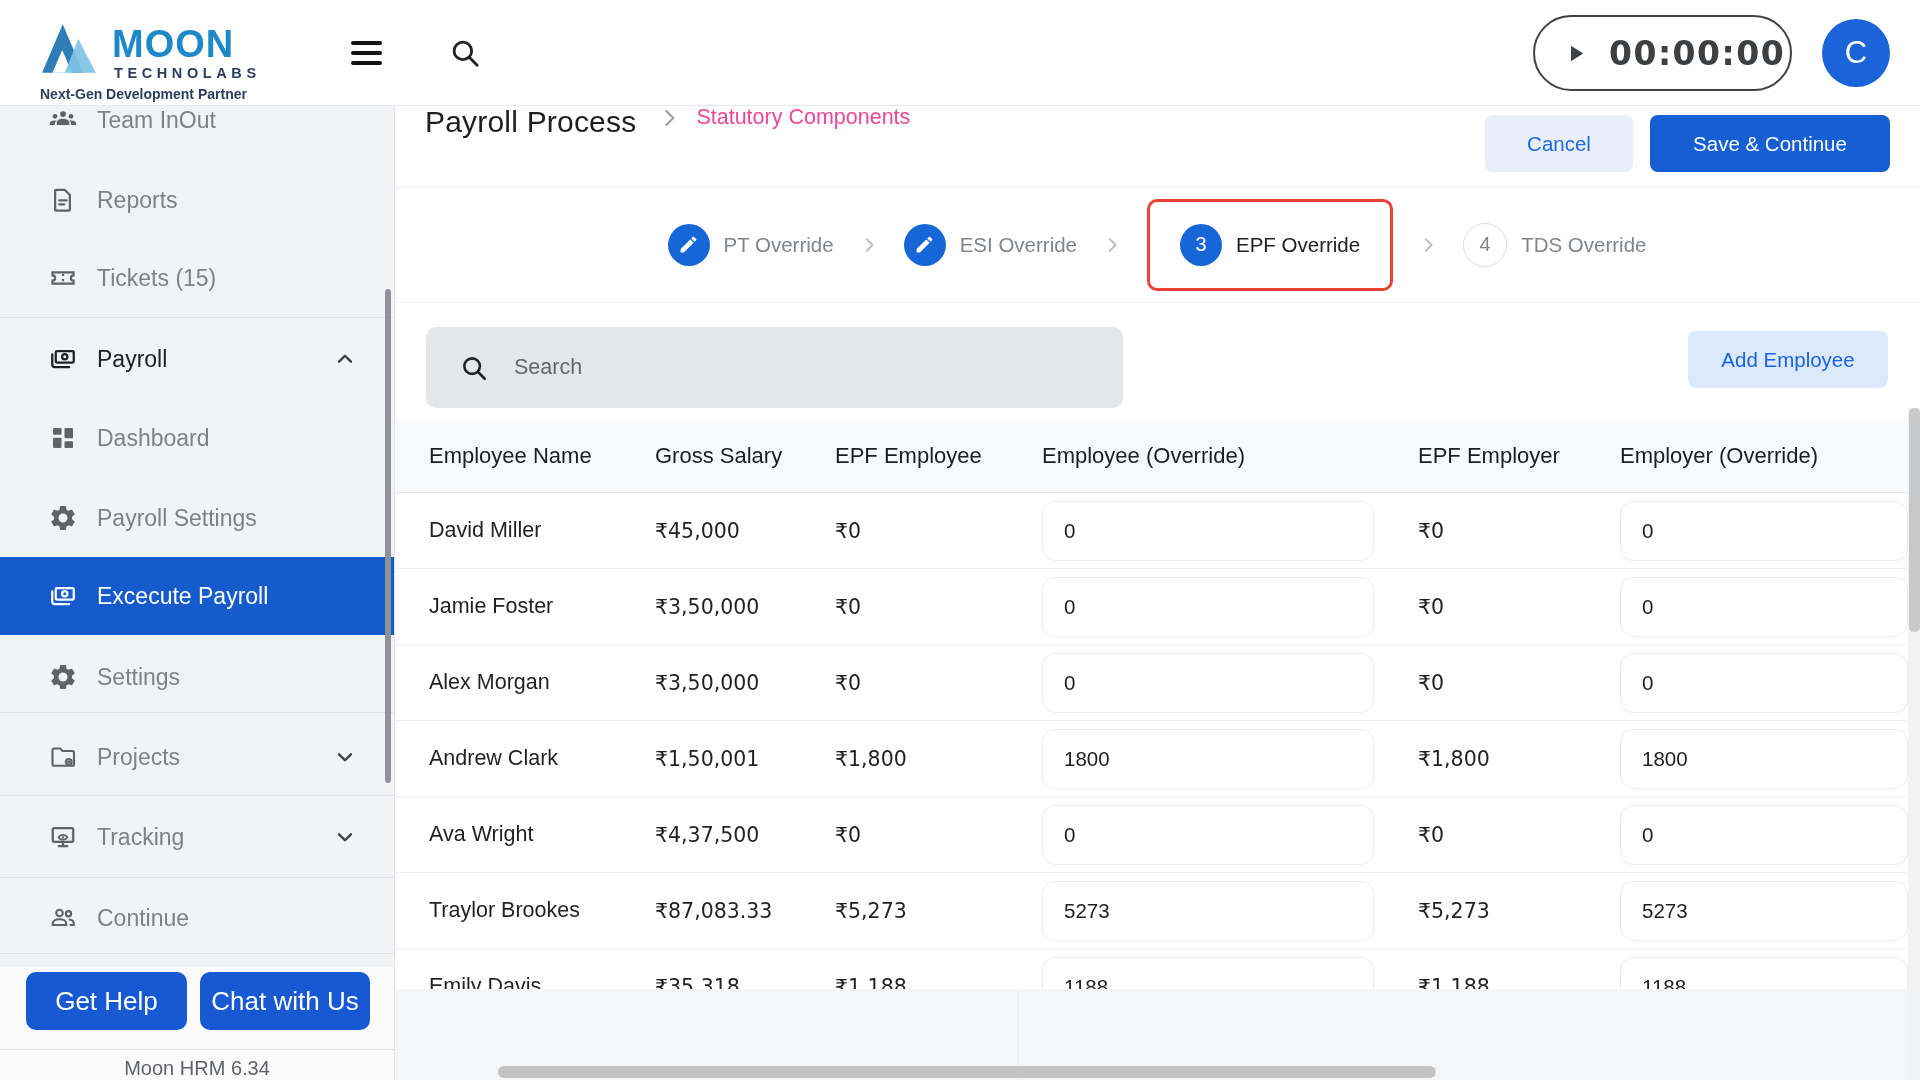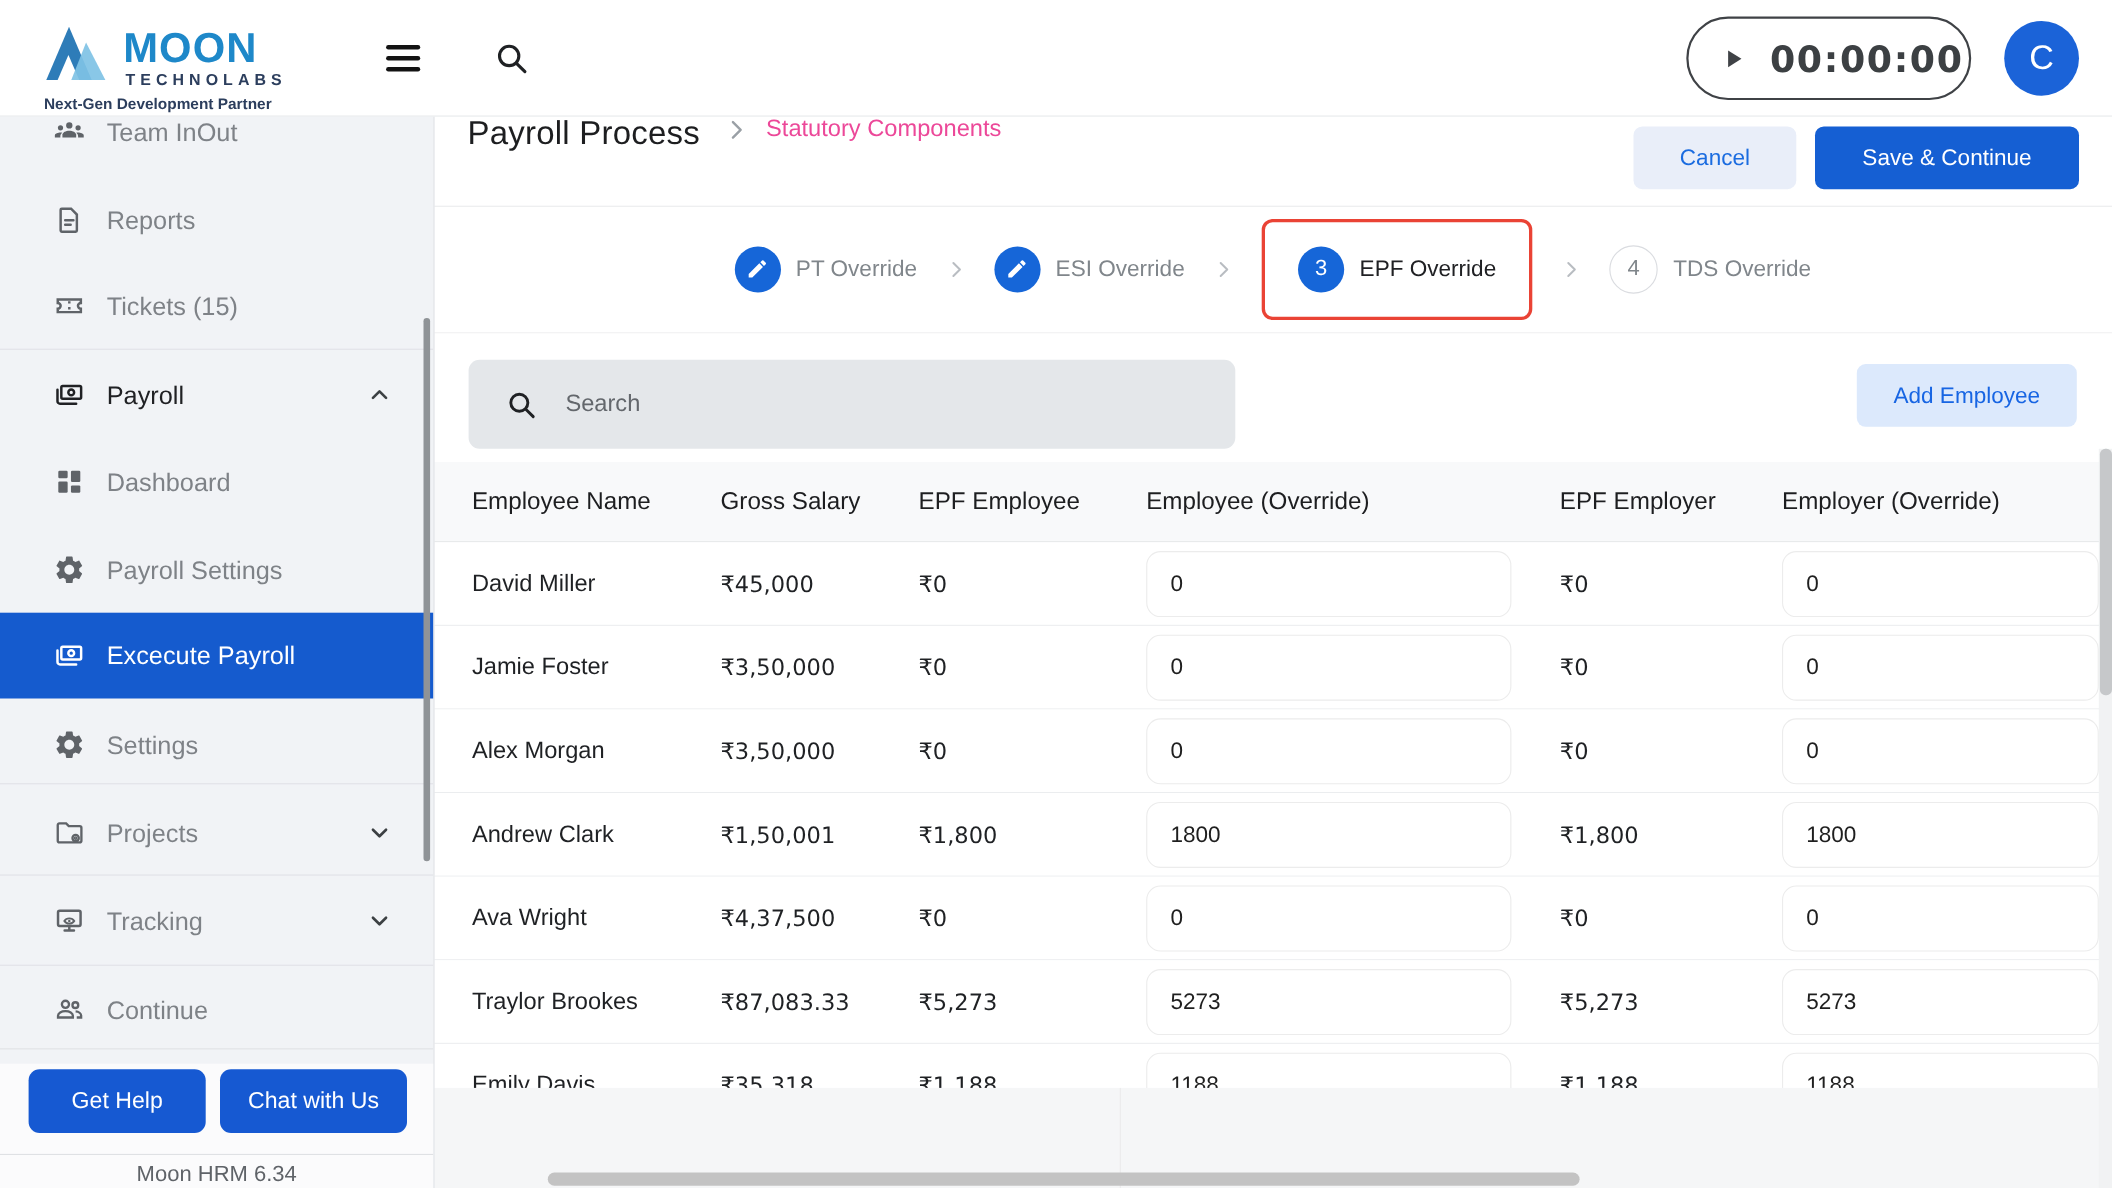--- a/index.html
+++ b/index.html
@@ -35,21 +35,21 @@
   .side-item.emph .side-label{color:#202124;font-weight:500;}
   .side-item.emph .side-ico{color:#202124;}
   .side-item.selected{background:#155bce;height:78px;}
   .side-item.selected .side-label{color:#ffffff;font-weight:500;}
   .side-item.selected .side-ico{color:#ffffff;}
   .side-chevron{position:absolute;left:332px;width:26px;height:26px;}
   .side-divider{position:absolute;left:0;width:394px;height:0;border-top:1px solid #e0e2e6;}
   #side-scroll-thumb{left:385px;top:184px;width:6px;height:494px;background:#8f9397;border-radius:3px;}
   #side-footer{left:0;top:862px;width:394px;height:113px;background:#fbfbfc;}
   .side-btn{position:absolute;top:5px;height:58px;border-radius:10px;background:#1659d2;color:#fff;
-    display:flex;align-items:center;justify-content:center;font-size:21px;font-weight:500;cursor:pointer;}
+    display:flex;align-items:center;justify-content:center;font-size:26px;font-weight:500;cursor:pointer;}
   #get-help-btn{left:26px;width:161px;}
   #chat-btn{left:200px;width:170px;}
   #version-divider{position:absolute;left:0;top:82px;width:394px;border-top:1px solid #dfe1e4;}
   #version-text{position:absolute;left:0;top:90px;width:394px;text-align:center;font-size:20px;color:#5f6368;}
 
   
   #content{left:394px;top:105px;width:1526px;height:975px;background:#fff;}
 
   #page-head{left:0;top:0;width:1526px;height:82px;border-bottom:1px solid #eaeced;display:flex;align-items:flex-start;}
   #page-title{margin-left:31px;font-size:30px;font-weight:500;color:#1d1e20;letter-spacing:.2px;}

